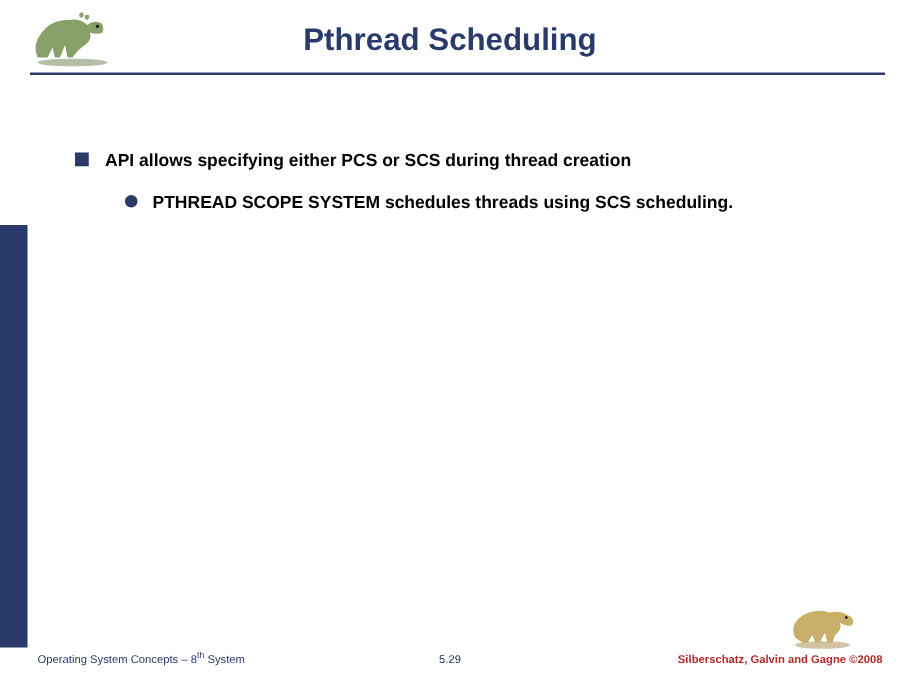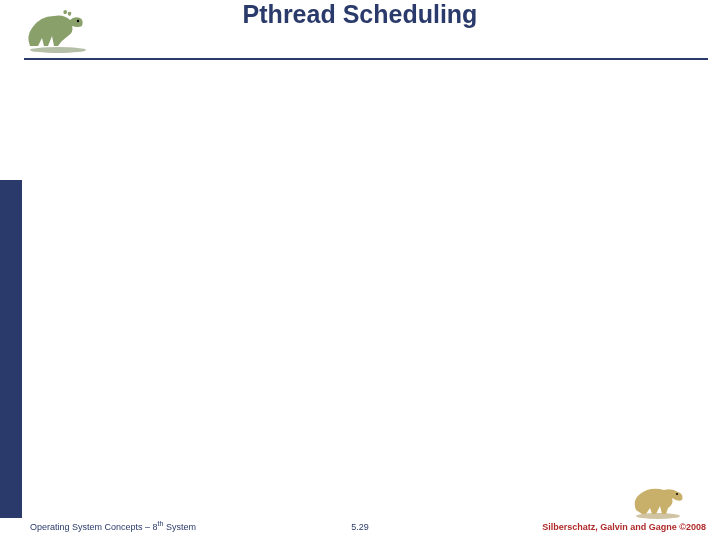--- a/index.html
+++ b/index.html
@@ -18,20 +18,21 @@
   }
   .header {
     position: relative;
     height: 60px;
   }
   .title {
     text-align: center;
     font-size: 25px;
     font-weight: bold;
     color: #2a3a6a;
+    padding-top: 18px;
   }
   .rule {
     position: absolute;
     left: 24px;
     right: 12px;
     bottom: 0;
     height: 2px;
     background: #2a3a6a;
   }
   .dino-top {
@@ -142,20 +143,26 @@
         <circle cx="60" cy="15" r="1.2" fill="#000"></circle>
       </svg>
     </div>
     <div class="title">Pthread Scheduling</div>
     <div class="rule"></div>
   </div>
 
   <div class="sidebar"></div>
 
   <div class="content">
+    <div class="bullet-l1">
+      <span>API allows specifying either PCS or SCS during thread creation</span>
+    </div>
+    <div class="bullet-l2">
+      <span>PTHREAD SCOPE SYSTEM schedules threads using SCS scheduling.</span>
+    </div>
   </div>
 
   <div class="dino-bottom">
     <svg viewBox="0 0 60 40" width="60" height="40">
       <ellipse cx="28" cy="36" rx="22" ry="3" fill="#a38a45" opacity="0.5"></ellipse>
       <path d="M6 30 Q2 20 10 14 Q20 6 34 10 Q42 8 48 12 Q54 14 52 20 Q48 22 42 18 Q44 24 38 28 L36 34 L32 34 L30 26 L26 34 L22 34 L20 28 L16 34 L12 34 Z" fill="#c9b06a"></path>
       <circle cx="47" cy="14" r="1" fill="#000"></circle>
     </svg>
   </div>
 

